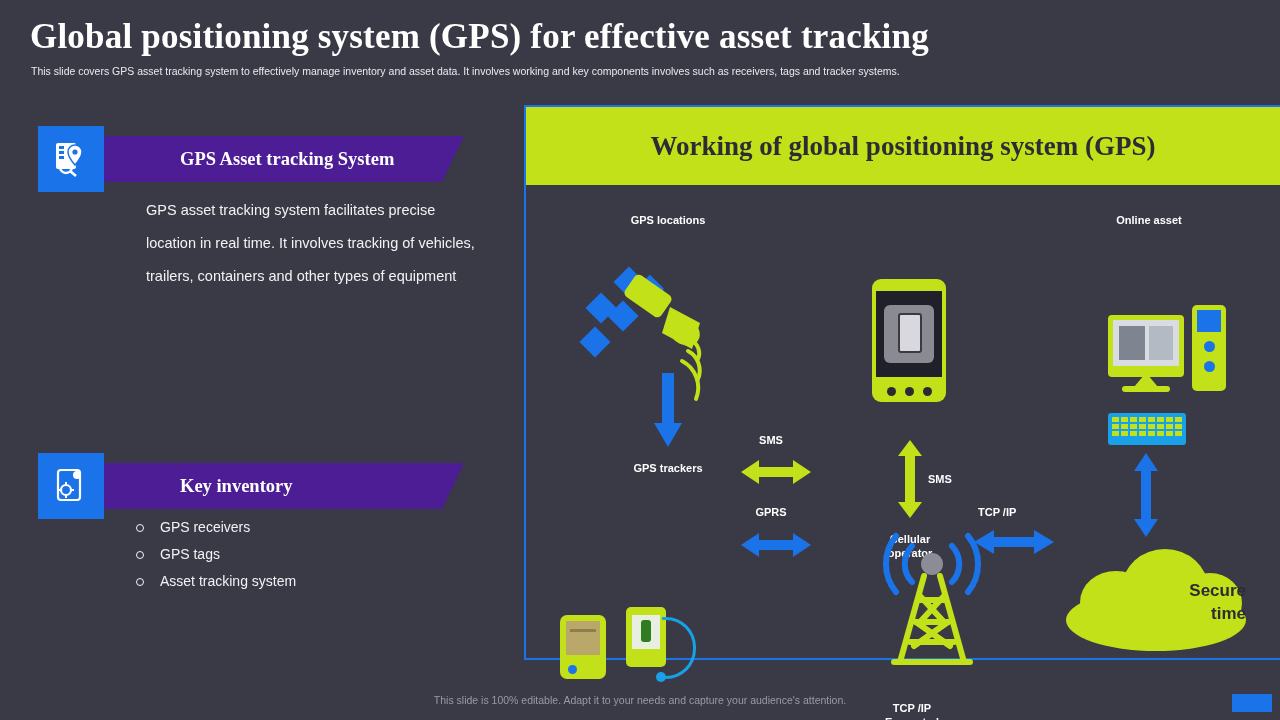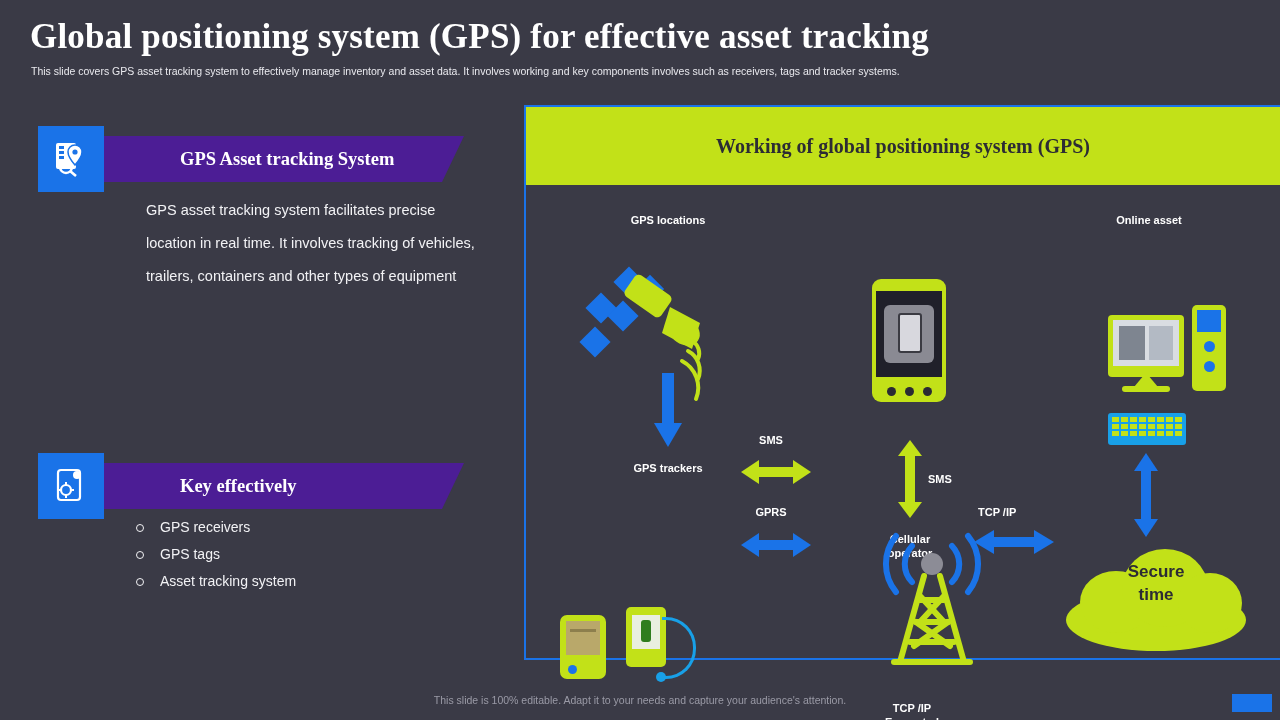--- a/index.html
+++ b/index.html
@@ -129,21 +129,21 @@
     top: 0;
     right: 0;
     height: 78px;
     background: #c2e118;
     display: flex;
     align-items: center;
     justify-content: center;
   }
   .panel-head span {
     font-family: "Liberation Serif", serif;
-    font-size: 20px;
+    font-size: 27px;
     font-weight: bold;
     color: #2c2c34;
   }
   .diagram {
     position: absolute;
     left: 0;
     top: 78px;
     right: 0;
     bottom: 0;
   }
@@ -365,23 +365,23 @@
     left: 540px; top: 360px;
     width: 180px; height: 110px;
   }
   .cloud .c {
     position: absolute;
     background: #c2e118;
     border-radius: 50%;
   }
   .cloud-text {
     position: absolute;
-    left: 540px; top: 376px;
+    left: 540px; top: 395px;
     width: 180px;
-    text-align: center;
+    text-align: right;
     font-size: 17px;
     font-weight: bold;
     color: #2c2c34;
     line-height: 1.35;
     z-index: 4;
   }
 
   
   .arrow { position: absolute; }
 
@@ -427,21 +427,21 @@
         <circle cx="15" cy="28" r="6" fill="none" stroke="#ffffff" stroke-width="2.4"></circle>
         <line x1="19" y1="32" x2="25" y2="37" stroke="#ffffff" stroke-width="2.6"></line>
       </svg>
     </div>
   </div>
 
   <div class="body-text">GPS asset tracking system facilitates precise location in real time. It  involves tracking of vehicles,  trailers, containers and other types of equipment</div>
 
   <div class="banner" id="banner2">
     <div class="bar">
-      <span>Key effectively</span>
+      <span>Key inventory</span>
     </div>
     <div class="tab">
       <svg width="40" height="40" viewBox="0 0 40 40">
         <rect x="7" y="4" width="22" height="30" rx="3" fill="none" stroke="#ffffff" stroke-width="2.2"></rect>
         <circle cx="26" cy="9" r="4" fill="#ffffff"></circle>
         <circle cx="15" cy="24" r="5" fill="none" stroke="#ffffff" stroke-width="2.2"></circle>
         <g stroke="#ffffff" stroke-width="2">
           <line x1="15" y1="16" x2="15" y2="19"></line>
           <line x1="15" y1="29" x2="15" y2="32"></line>
           <line x1="7" y1="24" x2="10" y2="24"></line>

